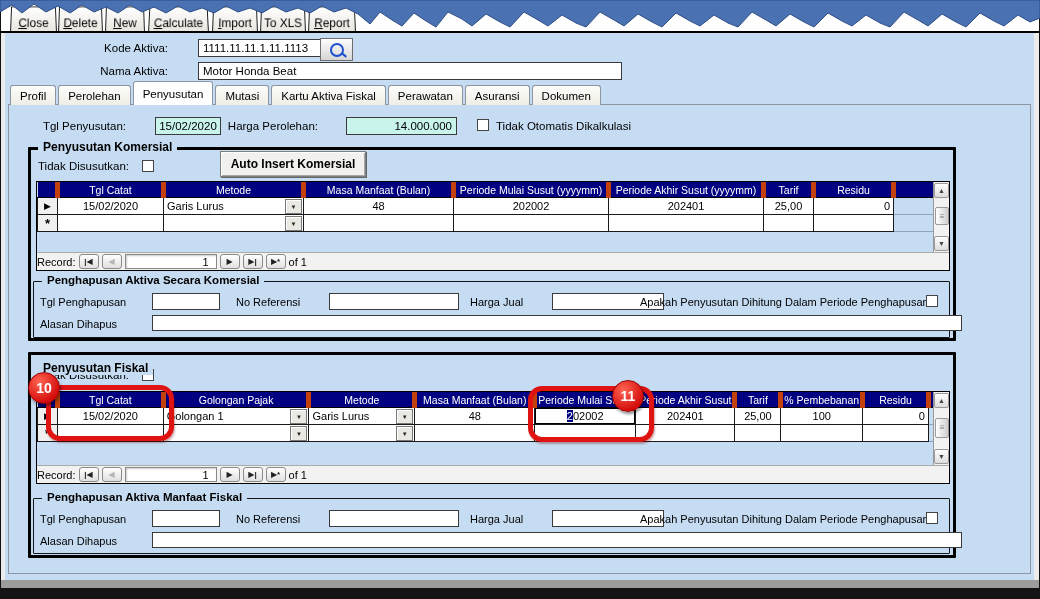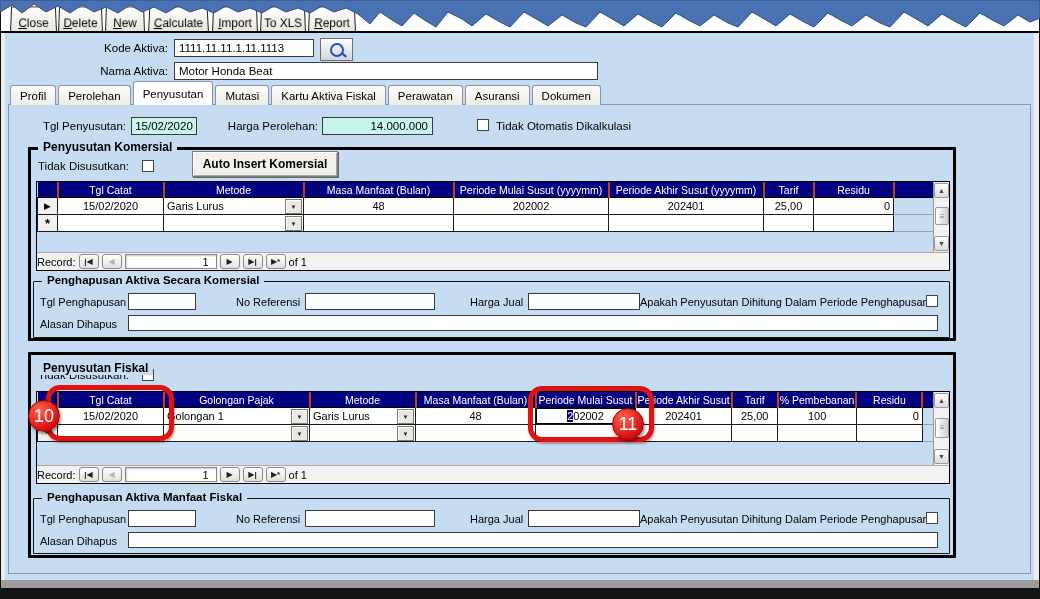--- a/index.html
+++ b/index.html
@@ -23,21 +23,21 @@
   .body-bg{position:absolute;top:33px;left:1px;width:1038px;height:547px;background:#C6DCF2;}
   .edge-l{position:absolute;top:33px;left:1px;width:4px;height:547px;background:#ECECEC;}
   .edge-r{position:absolute;top:33px;left:1034px;width:5px;height:547px;background:#ECECEC;}
   .edge-b1{position:absolute;top:580px;left:1px;width:1038px;height:8px;background:#9C9C9C;}
   .edge-b2{position:absolute;top:588px;left:0;width:1040px;height:11px;background:#141414;}
 
   
   .lbl{position:absolute;font-size:11.5px;color:#000;white-space:nowrap;}
   .lbl.r{text-align:right;}
   .field{position:absolute;background:#fff;border:1px solid #3a3a3a;font-size:11.5px;
-         display:flex;align-items:center;padding:0 4px;overflow:hidden;white-space:nowrap;box-sizing:border-box;}
+         display:flex;align-items:center;padding:0 4px;overflow:hidden;white-space:nowrap;box-sizing:border-box;margin-left:24px;}
   .field.cy{background:#C8F4EC;}
   .field.ctr{justify-content:center;}
   .field.rt{justify-content:flex-end;}
   .cb{position:absolute;width:12px;height:12px;background:#fff;border:1px solid #444;box-sizing:border-box;}
   .btn3d{position:absolute;background:#F2F1ED;border:1px solid #7e7e7e;
          box-shadow:inset 1px 1px 0 #fff,inset -1px -1px 0 #a8a8a8,1px 1px 0 #666;
          display:flex;align-items:center;justify-content:center;font-weight:bold;font-size:12px;}
   .sbtn{position:absolute;background:linear-gradient(#fdfdfd,#d6d6d6);border:1px solid #6f6f6f;
         display:flex;align-items:center;justify-content:center;}
   .mag{position:relative;width:10px;height:10px;border:2px solid #1E4FD0;border-radius:50%;display:inline-block;}
@@ -54,21 +54,21 @@
 
   
   .gbox{position:absolute;border:3px solid #000;box-sizing:border-box;border-radius:1px;}
   .gbox.thin{border-width:1px;border-color:#151515;}
   .gtitle{position:absolute;font-weight:bold;font-size:12px;background:#C6DCF2;padding:0 5px;white-space:nowrap;z-index:2;}
 
   
   .grid{position:absolute;border:1px solid #000;background:#C6DCF2;box-sizing:content-box;}
   .grid table{border-collapse:collapse;table-layout:fixed;font-size:11px;}
   .grid th{background:#000080;color:#fff;font-weight:normal;font-size:10.5px;height:15px;
-           border-right:2px solid #c2410c;border-bottom:1px solid #000;overflow:hidden;white-space:nowrap;padding:0 1px;}
+           border-right:5px solid #c2410c;border-bottom:1px solid #000;overflow:hidden;white-space:nowrap;padding:0 1px;}
   .grid td{background:#fff;border:1px solid #1a1a1a;height:16px;padding:0 3px;overflow:hidden;
            white-space:nowrap;position:relative;}
   .grid td.sel{background:#F0F0F0;text-align:center;font-size:9px;padding:0;}
   .grid td.star{background:#F0F0F0;text-align:center;font-size:13px;font-weight:bold;padding:0;}
   .grid th.fill{border-right:none;}
   .grid td.fill{background:#C6DCF2;border-color:#8FA3BC;}
   .grid .ctr{text-align:center;} .grid .rt{text-align:right;} 
   .dd{position:absolute;right:1px;top:1px;width:15px;height:13px;background:#E9E8E2;border:1px solid #777;
       box-shadow:inset 1px 1px 0 #fff;display:flex;align-items:center;justify-content:center;
       font-size:6px;color:#222;}
@@ -93,23 +93,23 @@
           justify-content:center;padding:0 2px;box-sizing:border-box;}
   .navbtn.dis{color:#b5b5b5;}
   .navbox{width:92px;height:15px;background:#fff;border:1px solid #888;box-shadow:inset 1px 1px 2px #ccc;
           font-size:11px;display:flex;align-items:center;justify-content:flex-end;padding:0 7px;box-sizing:border-box;}
 
   
   .ann-rect{position:absolute;border:5px solid #E01313;border-radius:14px;z-index:20;
             box-shadow:1px 2px 2px rgba(110,0,0,.35);}
   .badge{position:absolute;width:30px;height:30px;border-radius:50%;
          background:radial-gradient(circle at 35% 30%,#ff6452,#d40d0d 72%);
-         border:1px solid #9c0404;color:#fff;font-weight:normal;font-size:18px;
+         border:1px solid #9c0404;color:#fff;font-weight:bold;font-size:14px;
          display:flex;align-items:center;justify-content:center;z-index:21;
-         box-shadow:1px 2px 3px rgba(0,0,0,.45);margin-top:28px;}
+         box-shadow:1px 2px 3px rgba(0,0,0,.45);}
 </style>
 </head>
 <body>
 
 <div class="screen">
 
   <div class="body-bg"></div>
   <div class="edge-l"></div>
   <div class="edge-r"></div>
   <div class="edge-b1"></div>
@@ -180,21 +180,21 @@
   <div class="field cy rt" style="left:322px;top:117px;width:111px;height:18px;">
       <span>14.000.000</span>
     </div>
   <div class="cb" style="left:477px;top:119px;"></div>
   <div class="lbl" style="left:496px;top:120px;">Tidak Otomatis Dikalkulasi</div>
 
   <div class="gbox" style="left:28px;top:147px;width:928px;height:194px;"></div>
   <div class="gtitle" style="left:38px;top:140px;">Penyusutan Komersial</div>
   <div class="lbl" style="left:38px;top:160px;">Tidak Disusutkan:</div>
   <div class="cb" style="left:142px;top:160px;"></div>
-  <div class="btn3d" style="left:192px;top:151px;width:144px;height:24px;">Auto Insert Komersial</div>
+  <div class="btn3d" style="left:220px;top:151px;width:144px;height:24px;">Auto Insert Komersial</div>
 
   <div class="grid" style="left:36px;top:181px;width:912px;height:88px;">
     <table>
       <colgroup>
           <col style="width:20px">
           <col style="width:106px">
           <col style="width:140px">
           <col style="width:150px">
           <col style="width:155px">
           <col style="width:155px">

